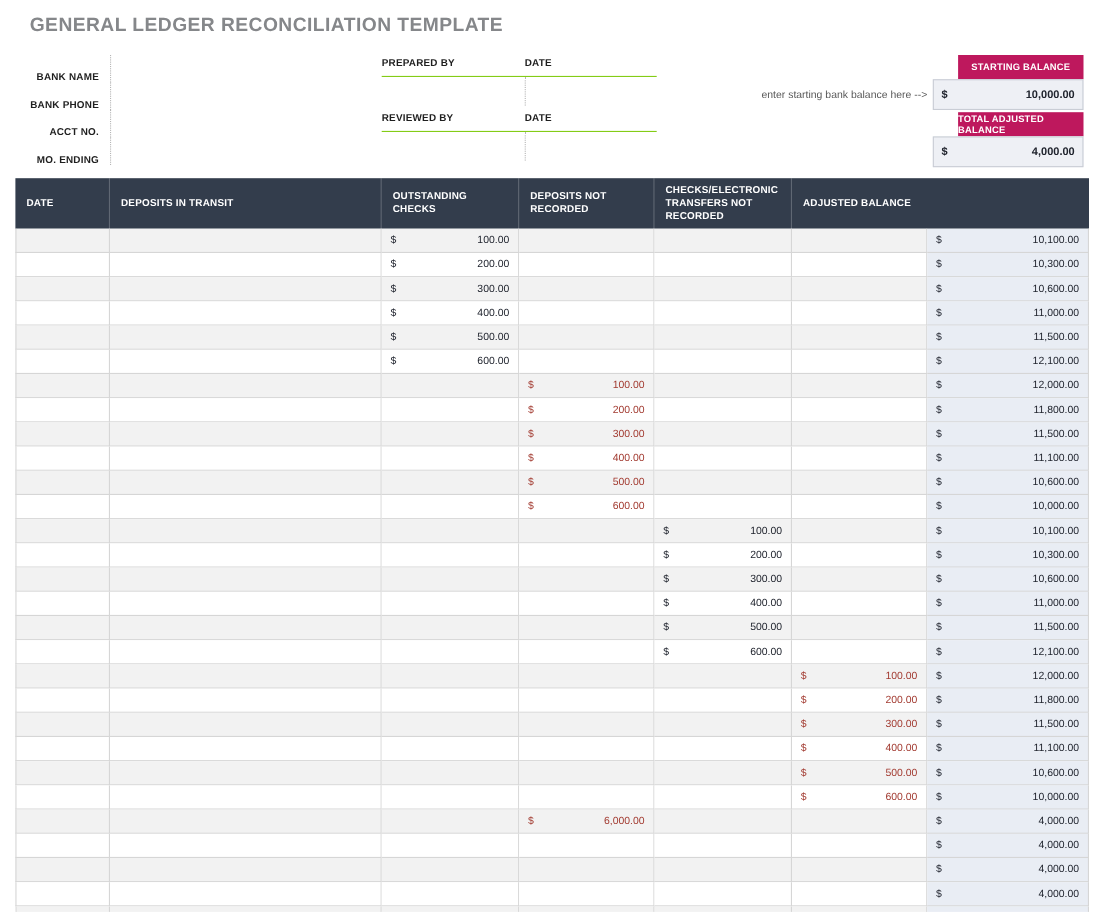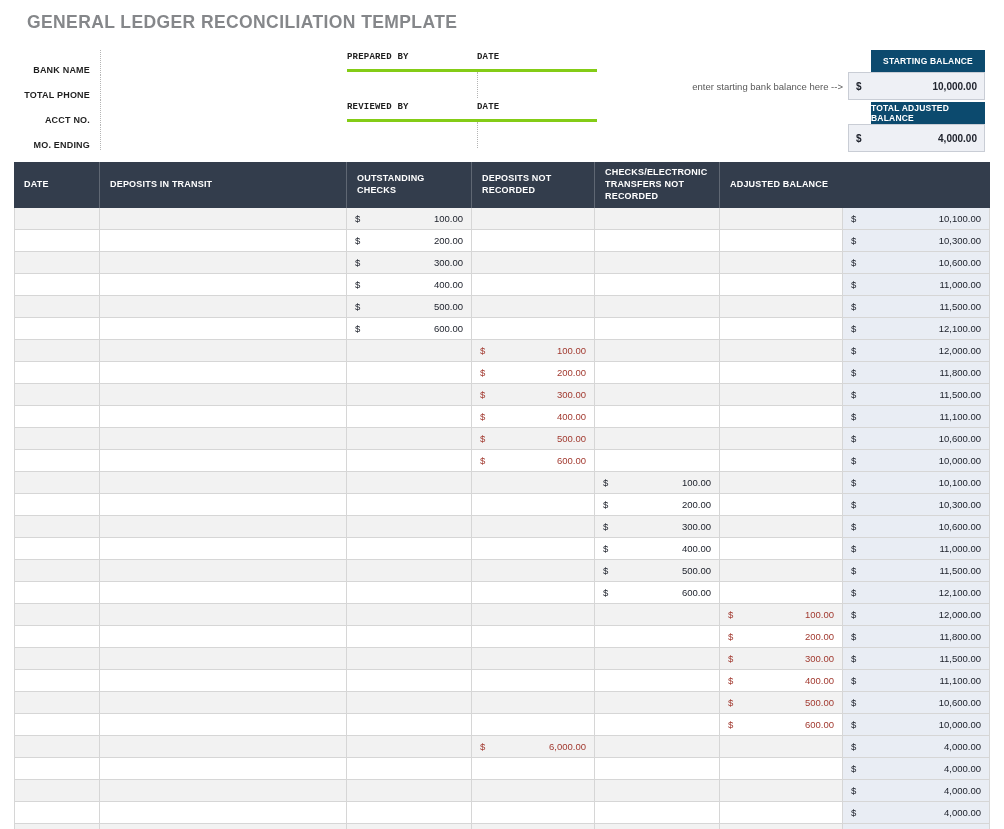--- a/index.html
+++ b/index.html
@@ -13,32 +13,32 @@
   .bank-form{position:absolute;left:14px;top:50px;}
   .bf-row{display:flex;height:25px;align-items:flex-end;}
   .bf-label{width:76px;text-align:right;font-size:9px;font-weight:bold;color:#1f1f1f;
             letter-spacing:0.2px;}
   .bf-input{width:240px;height:100%;border-left:1px dotted #b5b5b5;margin-left:10px;}
 
   
   .so-group{position:absolute;left:347px;width:250px;}
   .so-group.g1{top:52px;}
   .so-group.g2{top:102px;}
-  .so-labels{display:flex;height:17px;border-bottom:3px solid #84cc16;
-             font-size:9px;font-weight:bold;color:#1f1f1f;letter-spacing:0.2px;font-family:Liberation Mono, monospace;}
+  .so-labels{display:flex;height:17px;border-bottom:1px solid #84cc16;
+             font-size:9px;font-weight:bold;color:#1f1f1f;letter-spacing:0.2px;}
   .so-name{width:130px;}
   .so-date{flex:1;}
   .so-inputs{display:flex;height:26px;}
   .so-input-name{width:130px;}
   .so-input-date{flex:1;border-left:1px dotted #b5b5b5;}
 
   
   .note{position:absolute;top:81px;right:161px;font-size:9.5px;color:#595959;}
   .balance-panel{position:absolute;left:848px;top:50px;width:137px;}
-  .bp-header{height:22px;background:#0c4a6e;color:#ffffff;font-weight:bold;font-size:8.5px;
+  .bp-header{height:22px;background:#be185d;color:#ffffff;font-weight:bold;font-size:8.5px;
              display:flex;align-items:center;justify-content:center;letter-spacing:0.2px;margin-left:23px;}
   .bp-value{height:26px;background:#eef0f5;border:1px solid #c9cdd5;
             display:flex;align-items:center;justify-content:space-between;
             padding:0 7px;font-weight:bold;font-size:10px;color:#20242e;}
   .bp-value.first{margin-bottom:2px;}
 
   
   .table{position:absolute;left:14px;top:162px;width:976px;}
   .thead,.tr{display:grid;grid-template-columns:86px 247px 125px 123px 125px 123px 147px;}
   .thead{background:#333d4c;height:46px;}
@@ -63,21 +63,21 @@
 <div class="page">
 
   <div class="title">GENERAL LEDGER RECONCILIATION TEMPLATE</div>
 
   <div class="bank-form">
       <div class="bf-row">
         <div class="bf-label">BANK NAME</div>
         <div class="bf-input"></div>
       </div>
       <div class="bf-row">
-        <div class="bf-label">TOTAL PHONE</div>
+        <div class="bf-label">BANK PHONE</div>
         <div class="bf-input"></div>
       </div>
       <div class="bf-row">
         <div class="bf-label">ACCT NO.</div>
         <div class="bf-input"></div>
       </div>
       <div class="bf-row">
         <div class="bf-label">MO. ENDING</div>
         <div class="bf-input"></div>
       </div>

